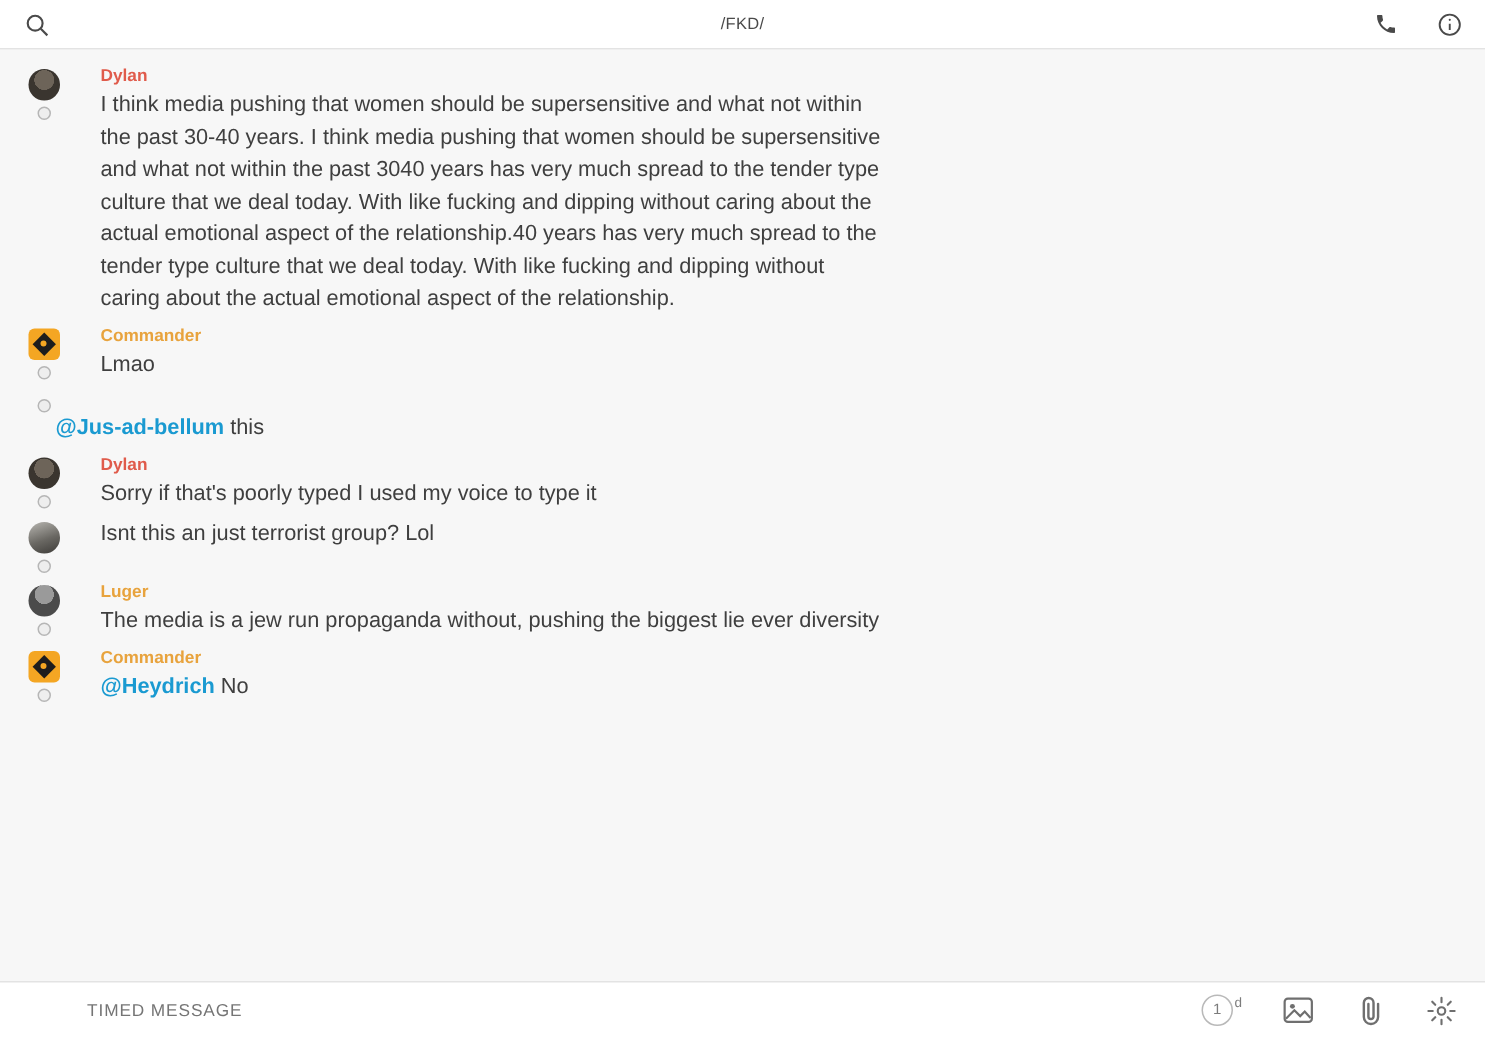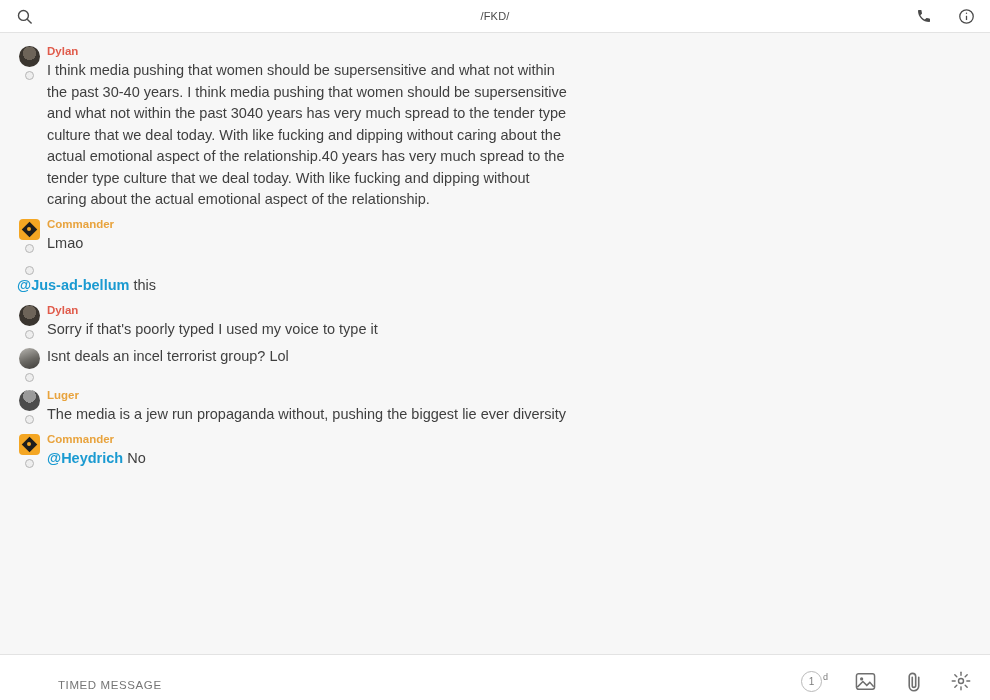--- a/index.html
+++ b/index.html
@@ -127,20 +127,21 @@
     height: 9px;
     border-radius: 50%;
     border: 1px solid #b6b6b6;
     background: #eeeeee;
     box-sizing: border-box;
   }
   .msg-body {
     flex: 1;
     padding-left: 3px;
     min-width: 0;
+    margin-left: 20px;
   }
   .author {
     font-size: 11.5px;
     font-weight: bold;
     line-height: 15px;
     margin-bottom: 1px;
   }
   .line {
     font-size: 14.5px;
     line-height: 21.5px;
@@ -159,21 +160,21 @@
     font-weight: bold;
   }
 
   
   .composer {
     height: 46px;
     min-height: 46px;
     background: #ffffff;
     border-top: 1px solid #e3e3e3;
     display: flex;
-    align-items: flex-end;
+    align-items: center;
     padding: 0 18px 8px 56px;
     box-sizing: border-box;
   }
   .composer-input {
     flex: 1;
     border: none;
     outline: none;
     background: transparent;
     font-family: "Liberation Sans", sans-serif;
     font-size: 11.5px;
@@ -294,21 +295,21 @@
         <div class="line">Sorry if that's poorly typed I used my voice to type it</div>
       </div>
     </div>
 
     <div class="msg-group">
       <div class="gutter">
         <div class="avatar photo2"></div>
         <div class="status-dot"></div>
       </div>
       <div class="msg-body">
-        <div class="line">Isnt deals an incel terrorist group? Lol</div>
+        <div class="line">Isnt this an just terrorist group? Lol</div>
       </div>
     </div>
 
     <div class="msg-group">
       <div class="gutter">
         <div class="avatar photo3"></div>
         <div class="status-dot"></div>
       </div>
       <div class="msg-body">
         <div class="author" style="color:#e8a33d;">Luger</div>

